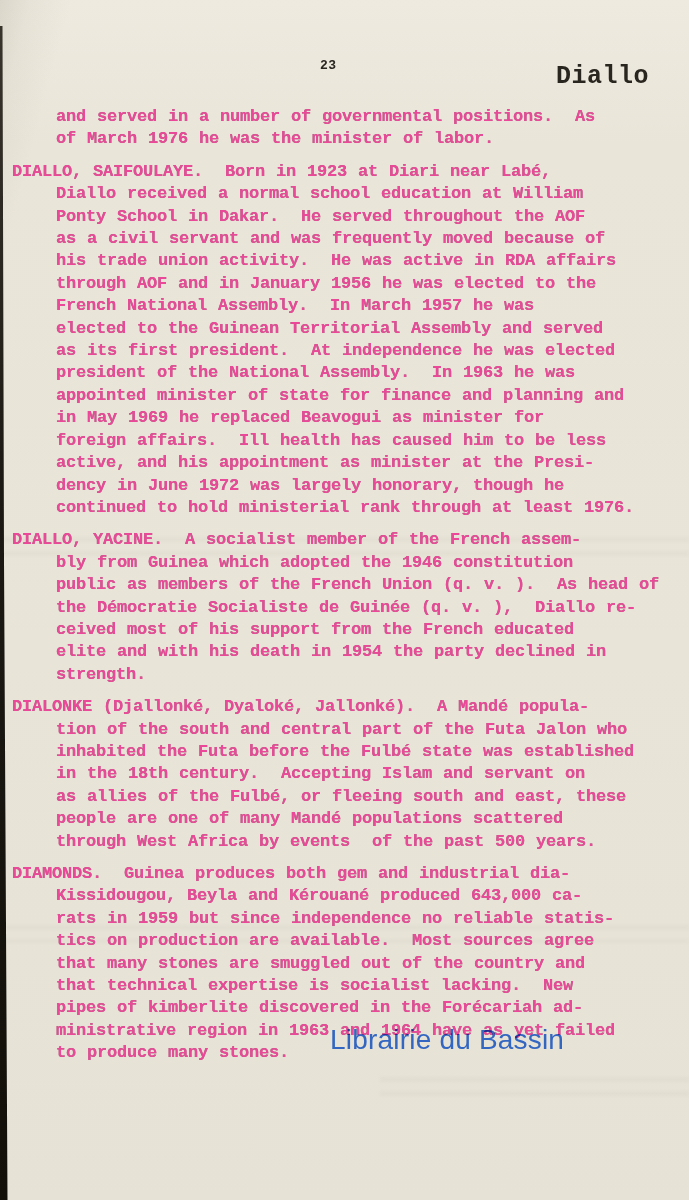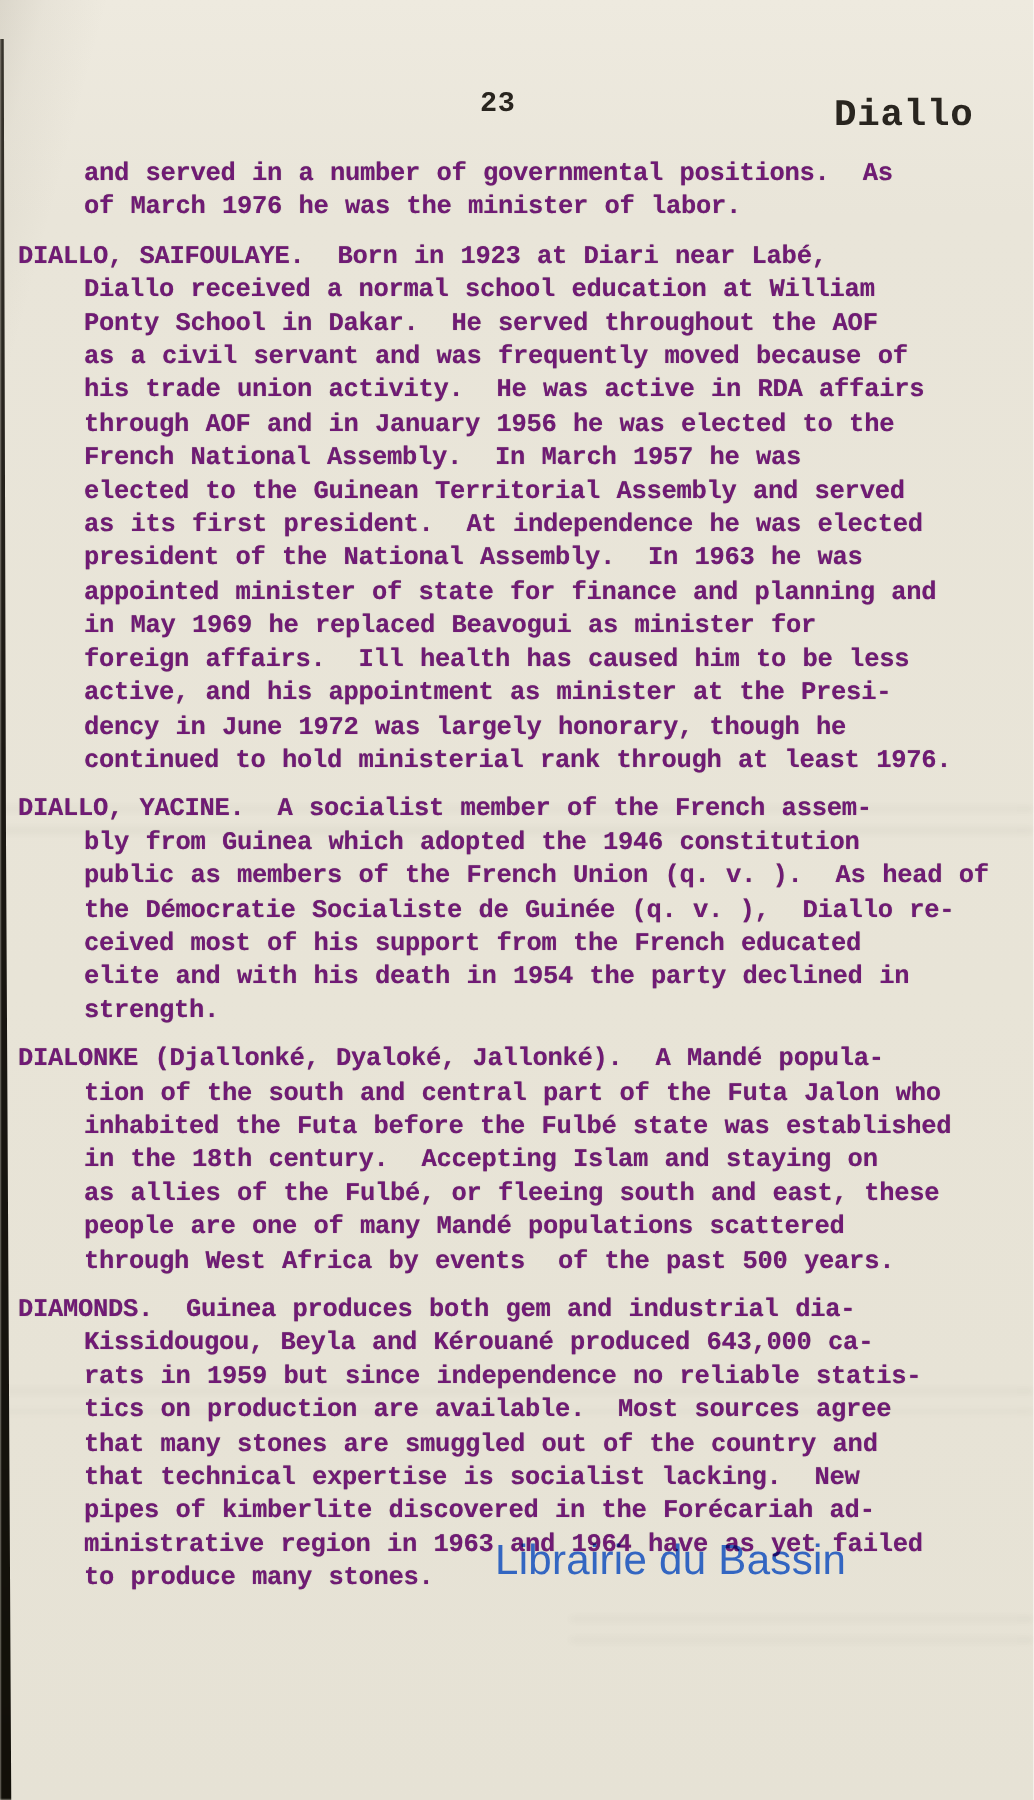--- a/index.html
+++ b/index.html
@@ -11,28 +11,28 @@
     font-family:"Liberation Mono","DejaVu Sans Mono",monospace;
   }
   .page-edge-left{
     position:absolute;left:0;top:0;width:12px;height:1200px;
     background:linear-gradient(180deg,#3a362e 0%,#1c1914 40%,#121009 100%);
     clip-path:polygon(0 26px,2.5px 26px,4px 560px,7.5px 1200px,0 1200px);
     filter:blur(0.6px);
     z-index:3;
   }
   .header{position:absolute;top:58px;left:0;width:689px;height:26px;color:#29251f;z-index:2;}
-  .page-number{position:absolute;left:320px;top:0;font-size:19px;font-weight:bold;letter-spacing:0.5px;}
+  .page-number{position:absolute;left:320px;top:0;font-size:13px;font-weight:bold;letter-spacing:0.5px;}
   .running-header{position:absolute;right:40px;top:4px;font-size:25px;font-weight:bold;letter-spacing:0.5px;}
   .page-body{position:absolute;top:106px;left:0;width:689px;z-index:2;}
   .para{padding-left:56px;margin:0;}
   .para + .para{margin-top:10px;}
   .line{
     white-space:pre;font-size:17px;line-height:22.4px;font-weight:bold;
-    color:#701a75;word-spacing:1px;letter-spacing:-0.2px;
+    color:#ec4899;word-spacing:1px;letter-spacing:-0.2px;
     text-shadow:0 0 0.5px rgba(42,38,31,0.55);
   }
   .line.head{margin-left:-44px;}
   .watermark{
     position:absolute;left:330px;top:1008px;z-index:4;
     font-family:"Liberation Sans","DejaVu Sans",sans-serif;
     font-size:28px;font-weight:normal;color:#2d6be6;letter-spacing:0.2px;
     mix-blend-mode:multiply;opacity:0.95;white-space:nowrap;margin-top:16px;
   }
   .ghost{
@@ -85,21 +85,21 @@
       <div class="line">public as members of the French Union (q. v. ).  As head of</div>
       <div class="line">the Démocratie Socialiste de Guinée (q. v. ),  Diallo re-</div>
       <div class="line">ceived most of his support from the French educated</div>
       <div class="line">elite and with his death in 1954 the party declined in</div>
       <div class="line">strength.</div>
     </div>
     <div class="para">
       <div class="line head">DIALONKE (Djallonké, Dyaloké, Jallonké).  A Mandé popula-</div>
       <div class="line">tion of the south and central part of the Futa Jalon who</div>
       <div class="line">inhabited the Futa before the Fulbé state was established</div>
-      <div class="line">in the 18th century.  Accepting Islam and staying on</div>
+      <div class="line">in the 18th century.  Accepting Islam and servant on</div>
       <div class="line">as allies of the Fulbé, or fleeing south and east, these</div>
       <div class="line">people are one of many Mandé populations scattered</div>
       <div class="line">through West Africa by events  of the past 500 years.</div>
     </div>
     <div class="para">
       <div class="line head">DIAMONDS.  Guinea produces both gem and industrial dia-</div>
       <div class="line">Kissidougou, Beyla and Kérouané produced 643,000 ca-</div>
       <div class="line">rats in 1959 but since independence no reliable statis-</div>
       <div class="line">tics on production are available.  Most sources agree</div>
       <div class="line">that many stones are smuggled out of the country and</div>

